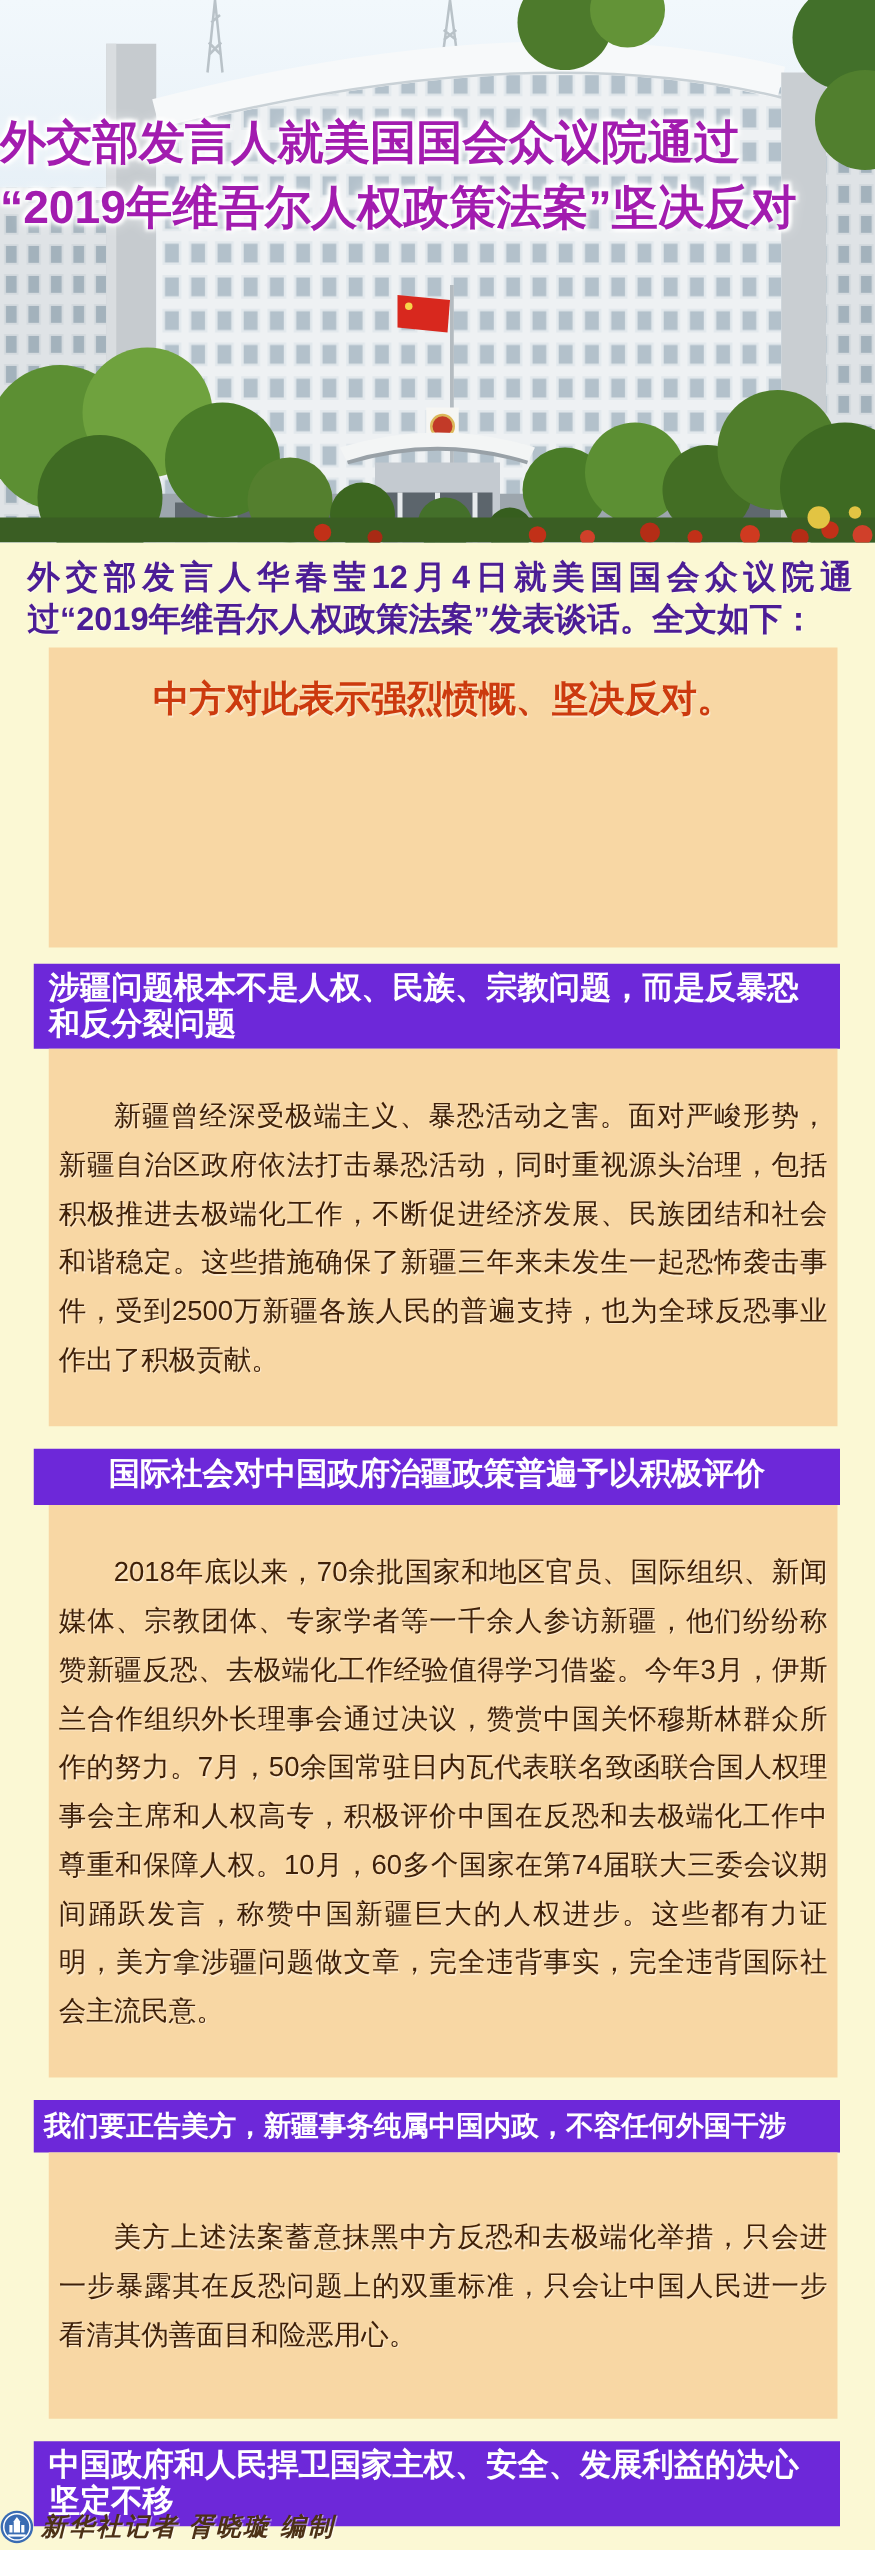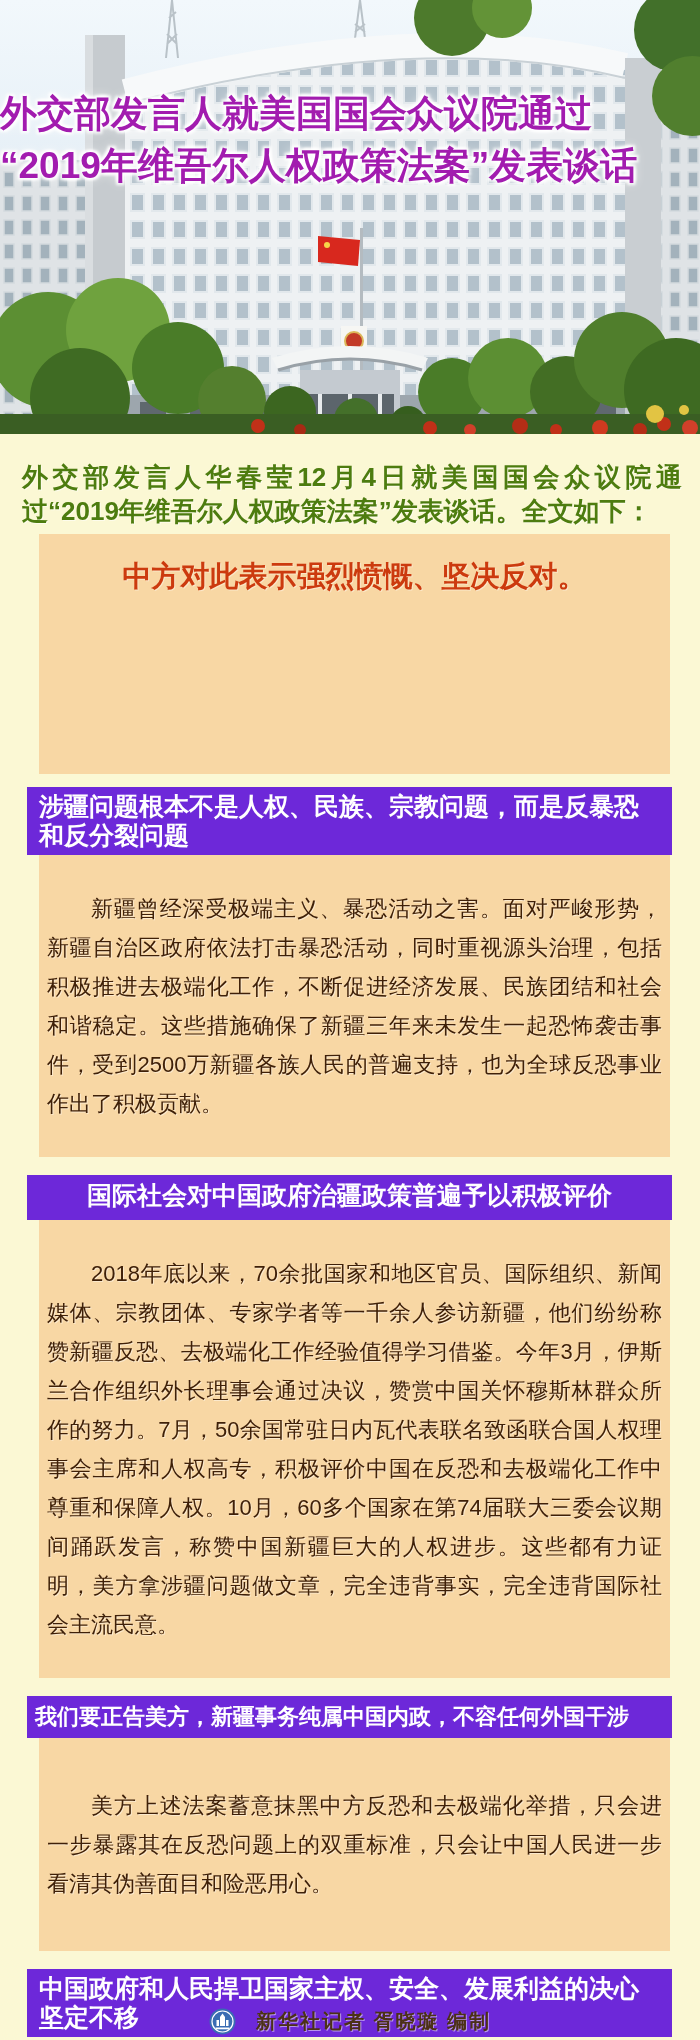--- a/index.html
+++ b/index.html
@@ -15,23 +15,23 @@
   .photo svg{display:block;}
   .photo-title{
     position:absolute;top:88px;left:0;width:100%;
     font-weight:900;color:#a21caf;
     font-size:37px;line-height:52px;white-space:nowrap;
     text-shadow:-2px -2px 3px #fff,2px -2px 3px #fff,-2px 2px 3px #fff,2px 2px 3px #fff,0 0 12px #fff;
   }
 
   
   .intro{
-    margin:26px 18px 0 22px;
+    margin:10px 18px 0 22px;
     font-size:26px;line-height:34px;font-weight:bold;
-    color:#4d7c0f;text-align:justify;
+    color:#4c1d95;text-align:justify;
     text-shadow:1px 1px 0 rgba(255,255,255,.55);
   }
 
   
   .panel{
     box-sizing:border-box;width:631px;margin-left:39px;
     background:#f8d7a4;
   }
   .statement{margin-top:6px;min-height:240px;padding:16px 8px 10px;}
   .body-text{
@@ -57,21 +57,21 @@
   .sec-head.one-center{font-size:25px;line-height:30px;height:45px;white-space:nowrap;text-align:center;}
   .sec-head.one-left{font-size:22px;line-height:32px;height:42px;white-space:nowrap;padding:5px 8px;}
   .sec-body{padding:12px 8px;}
   .sec-body.b1{min-height:262px;}
   .sec-body.b2{min-height:382px;}
   .sec-body.b3{min-height:137px;padding:26px 8px;}
 
   
   .footer{
     position:absolute;left:0;bottom:5px;width:100%;
-    display:flex;align-items:center;justify-content:center;gap:20px;
+    display:flex;align-items:center;gap:6px;font-style:italic;
   }
   .footer-credit{
     font-size:20px;font-weight:bold;color:#4c3116;letter-spacing:2px;
     text-shadow:1px 1px 0 rgba(255,255,255,.5);
   }
 </style>
 </head>
 <body>
 
 <div class="page">
@@ -177,21 +177,21 @@
           <circle cx="640" cy="430" r="7" fill="#b42d16"></circle>
         <circle cx="664" cy="424" r="7" fill="#c13018"></circle>
           <circle cx="690" cy="428" r="8" fill="#d0402a"></circle>
         <circle cx="655" cy="414" r="9" fill="#e2c443"></circle>
           <circle cx="684" cy="410" r="5" fill="#e2c443"></circle>
       </g>
     </svg>
 
     <div class="photo-title">
       <div>外交部发言人就美国国会众议院通过</div>
-      <div>“2019年维吾尔人权政策法案”发表谈话</div>
+      <div>“2019年维吾尔人权政策法案”坚决反对</div>
     </div>
   </div>
 
   <div class="intro">外交部发言人华春莹12月4日就美国国会众议院通过“2019年维吾尔人权政策法案”发表谈话。全文如下：</div>
 
   <div class="panel statement">
     <p class="emphasis">中方对此表示强烈愤慨、坚决反对。</p>
   </div>
 
   <div class="sec">

